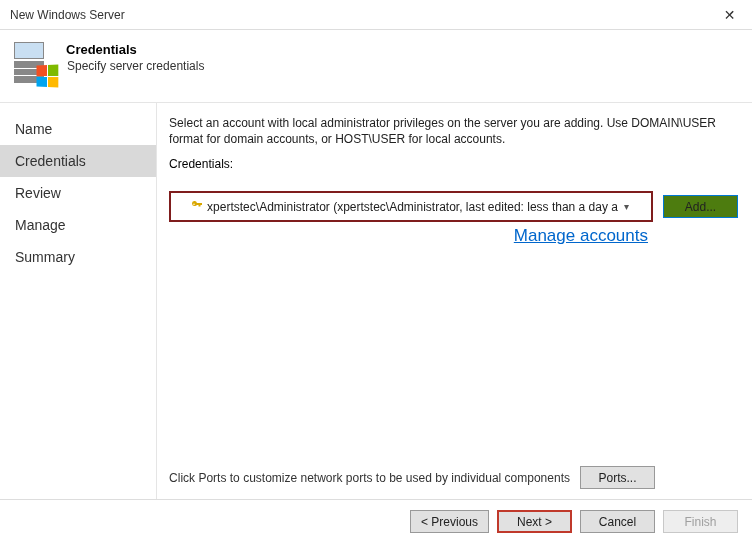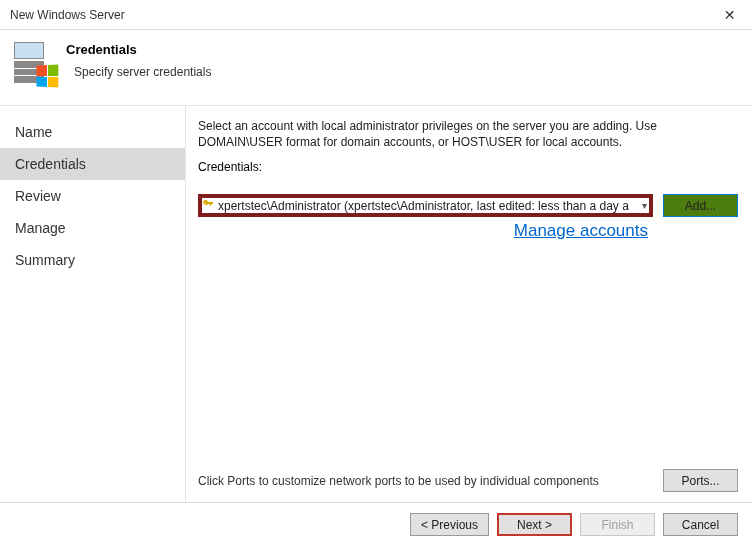--- a/index.html
+++ b/index.html
@@ -49,39 +49,39 @@
     width: 22px; height: 22px;
     display: grid; grid-template-columns: 1fr 1fr; grid-template-rows: 1fr 1fr;
     gap: 1px;
     transform: perspective(40px) rotateY(-8deg);
   }
   .server-icon .winlogo span:nth-child(1){background:#f25022;}
   .server-icon .winlogo span:nth-child(2){background:#7fba00;}
   .server-icon .winlogo span:nth-child(3){background:#00a4ef;}
   .server-icon .winlogo span:nth-child(4){background:#ffb900;}
   .header .titles h1 { font-size: 13px; font-weight: 700; margin: 0 0 2px 0; }
-  .header .titles p { font-size: 12px; margin: 8px; color: #333; }
+  .header .titles p { font-size: 12px; margin: 1px; color: #333; }
   .body { display: flex; height: 397px; border-top: 1px solid #e5e5e5; }
   .sidebar { width: 185px; padding-top: 10px; }
   .sidebar .item {
     padding: 8px 15px; color: #333; font-size: 14px;
   }
   .sidebar .item.selected { background: #d9d9d9; }
   .main {
     flex: 1; padding: 12px 14px 10px 12px;
     display: flex; flex-direction: column;
     border-left: 1px solid #e5e5e5;
   }
   .instr { color: #222; margin-bottom: 10px; line-height: 1.35; }
   .label { margin-bottom: 20px; }
   .cred-row { display: flex; align-items: center; gap: 10px; }
   .cred-select {
-    flex: 1; height: 23px;
-    border: 4px solid #7f1d1d;
-    display: flex; align-items: center; padding: 0 0; gap: 4px;
+    flex: 1; height: 31px;
+    border: 2px solid #7f1d1d;
+    display: flex; align-items: center; padding: 0 20px; gap: 4px;
     position: relative; background: #fff;
   }
   .cred-select .key-icon { color: #d9a700; font-size: 12px; }
   .cred-select .sel-text {
     flex: 1; font-size: 12px; color: #222; white-space: nowrap;
     overflow: hidden; text-overflow: clip;
   }
   .cred-select .chev {
     font-size: 10px; color: #555; padding: 0 2px;
   }
@@ -90,21 +90,21 @@
     border: 1px solid #999; background: #e1e1e1;
     font-size: 12px; color: #222; padding: 0 10px;
     display: inline-flex; align-items: center; justify-content: center;
   }
   .btn.accent { border: 1px solid #0078d4; background: #4d7c0f; }
   .btn.disabled { color: #a0a0a0; border-color: #c8c8c8; background: #eee; }
   .btn.boxed { border: 2px solid #c0392b; }
   .manage-row { text-align: right; padding: 4px 90px 0 0; }
   .link { color: #0066cc; text-decoration: underline; font-size: 17px; }
   .spacer { flex: 1; }
-  .ports-row { display: flex; align-items: center; justify-content: space-between; gap: 10px; }
+  .ports-row { display: flex; align-items: center; justify-content: flex-start; gap: 10px; }
   .ports-row .ptext { color: #333; }
   .footer-sep { border-top: 1px solid #ddd; margin: 0 0 0 0; }
   .footer {
     display: flex; justify-content: flex-end; gap: 8px;
     padding: 10px 14px 12px 0;
   }
 </style>
 </head>
 <body>
 
@@ -170,15 +170,15 @@
       <span class="ptext">Click Ports to customize network ports to be used by individual components</span>
       <div class="btn">Ports...</div>
     </div>
   </div>
 </div>
 
 <div class="footer-sep"></div>
 <div class="footer">
   <div class="btn">&lt; Previous</div>
   <div class="btn boxed">Next &gt;</div>
+  <div class="btn">Cancel</div>
   <div class="btn disabled">Finish</div>
-  <div class="btn">Cancel</div>
 </div>
 
 </body></html>

